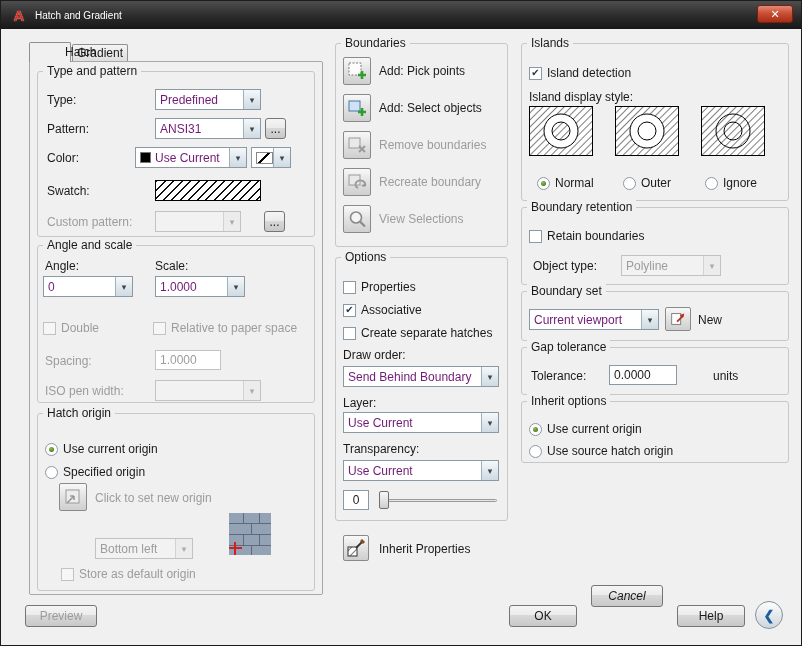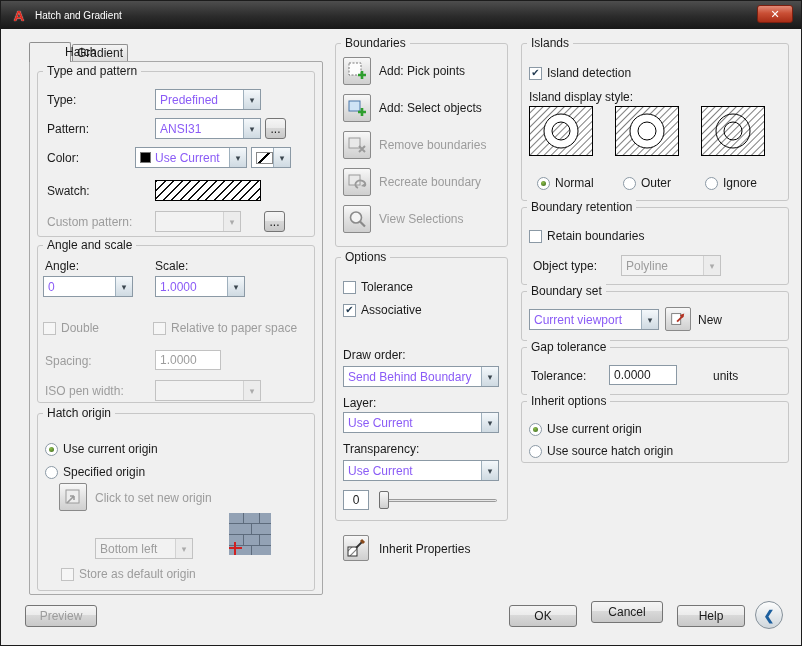--- a/index.html
+++ b/index.html
@@ -26,21 +26,21 @@
                border:1px solid #a8a8a8; background:#f0f0f0; z-index:1; border-radius:0 2px 2px 2px; }
   
   .group { position:absolute; border:1px solid #c7c7c7; border-radius:3px; z-index:2; }
   .legend { position:absolute; z-index:4; background:#f0f0f0; padding:0 4px; font-size:12px;
             color:#1a1a1a; white-space:nowrap; }
   .lbl { position:absolute; font-size:12px; color:#1a1a1a; white-space:nowrap; z-index:4; }
   .lbl.dim { color:#9c9c9c; }
   
   .combo { position:absolute; height:21px; display:flex; align-items:center; background:#fff;
            border:1px solid #8b99a5; font-size:12px; z-index:4; }
-  .cval { flex:1; padding-left:4px; white-space:nowrap; overflow:hidden; color:#8b5cf6; }
+  .cval { flex:1; padding-left:4px; white-space:nowrap; overflow:hidden; color:#701a75; }
   .carr { width:17px; align-self:stretch; display:flex; align-items:center; justify-content:center;
           background:linear-gradient(#f4f8fb,#cfdae2); border-left:1px solid #9fb0bd;
           font-size:9px; color:#3c4750; }
   .combo.disabled { background:#f2f2f2; border-color:#c2c2c2; }
   .combo.disabled .cval { color:#9c9c9c; }
   .combo.disabled .carr { background:#ececec; border-left-color:#d2d2d2; color:#ababab; }
   .swatch-sq { width:11px; height:11px; background:#000; border:1px solid #777; margin-left:4px; flex:none; }
   .diag-swatch { width:17px; height:12px; margin-left:4px; border:1px solid #888; flex:none;
                  background:linear-gradient(135deg, rgba(0,0,0,0) 44%, #000 44%, #000 56%, rgba(0,0,0,0) 56%), #fff; }
   
@@ -270,25 +270,29 @@
       <line x1="13" y1="12.5" x2="18" y2="17.5" stroke="#8a8a8a" stroke-width="2.2"></line>
     </svg>
   </div>
   <span class="lbl dim" style="left:378px;top:211px;">View Selections</span>
 
   <div class="group" style="left:334px;top:256px;width:173px;height:264px;"></div>
   <span class="legend" style="left:340px;top:249px;">Options</span>
 
   <div class="ctrl-row" style="left:342px;top:279px;">
     <span class="check"></span>
-    <span>Tolerance</span>
+    <span>Properties</span>
   </div>
   <div class="ctrl-row" style="left:342px;top:302px;">
     <span class="check">✔</span>
     <span>Associative</span>
+  </div>
+  <div class="ctrl-row" style="left:342px;top:325px;">
+    <span class="check"></span>
+    <span>Create separate hatches</span>
   </div>
 
   <span class="lbl" style="left:342px;top:347px;">Draw order:</span>
   <div class="combo" style="left:342px;top:365px;width:156px;">
     <span class="cval">Send Behind Boundary</span>
     <span class="carr">▾</span>
   </div>
 
   <span class="lbl" style="left:342px;top:395px;">Layer:</span>
   <div class="combo" style="left:342px;top:411px;width:156px;">
@@ -404,19 +408,19 @@
     <span class="radio on"></span>
     <span>Use current origin</span>
   </div>
   <div class="ctrl-row" style="left:528px;top:443px;">
     <span class="radio"></span>
     <span>Use source hatch origin</span>
   </div>
 
   <div class="btn dim" style="left:24px;top:604px;width:72px;height:22px;">Preview</div>
   <div class="btn" style="left:508px;top:604px;width:68px;height:22px;">OK</div>
-  <div class="btn" style="left:590px;top:600px;width:72px;height:22px;">Cancel</div>
+  <div class="btn" style="left:590px;top:584px;width:72px;height:22px;font-style:italic;">Cancel</div>
   <div class="btn" style="left:676px;top:604px;width:68px;height:22px;">Help</div>
   <div class="round-btn" style="left:754px;top:600px;">
     <span>❮</span>
   </div>
 
 </div>
 
 </body></html>

